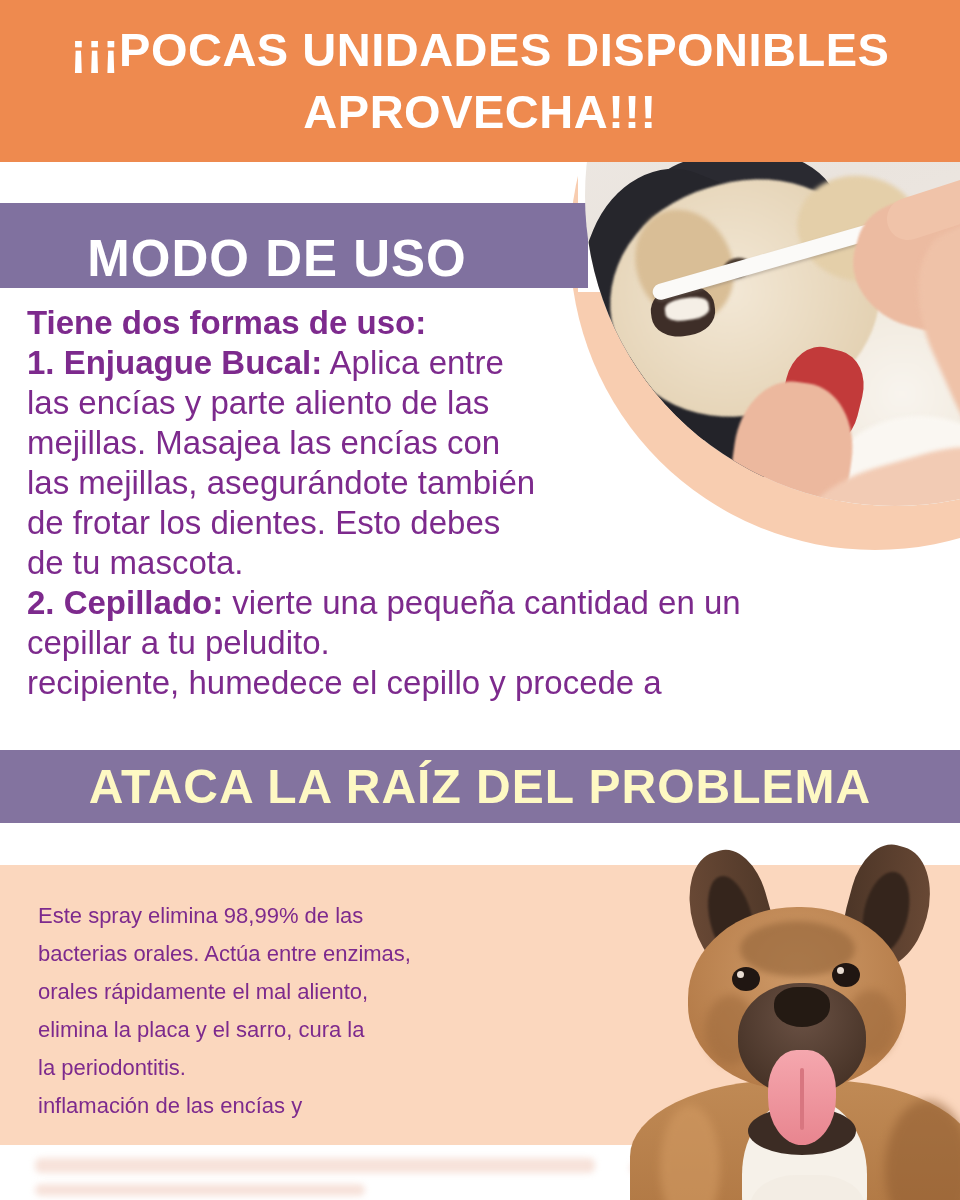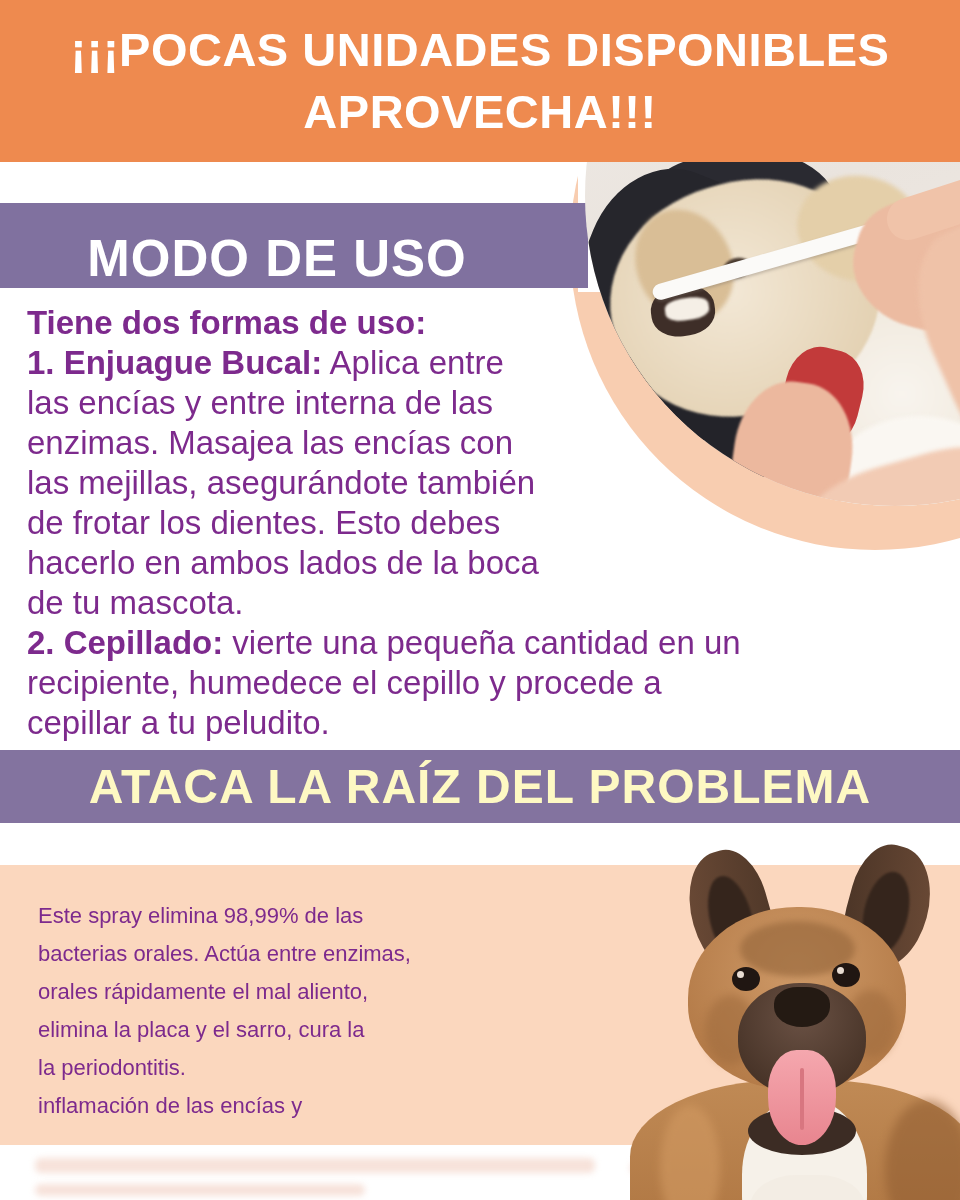--- a/index.html
+++ b/index.html
@@ -128,29 +128,28 @@
     <div class="shape ph-arm-r"></div>
   </div>
 
   <div class="modo-banner">
     <span>MODO DE USO</span>
   </div>
 
   <div class="usage-text">
     <div class="u-line"><b>Tiene dos formas de uso:</b><span></span></div>
     <div class="u-line"><b>1. Enjuague Bucal:</b><span> Aplica entre</span></div>
-    <div class="u-line"><b></b><span>las encías y entre interna de las</span></div>
-    <div class="u-line"><b></b><span>enzimas. Masajea las encías con</span></div>
+    <div class="u-line"><b></b><span>las encías y parte aliento de las</span></div>
+    <div class="u-line"><b></b><span>mejillas. Masajea las encías con</span></div>
     <div class="u-line"><b></b><span>las mejillas, asegurándote también</span></div>
     <div class="u-line"><b></b><span>de frotar los dientes. Esto debes</span></div>
-    <div class="u-line"><b></b><span>hacerlo en ambos lados de la boca</span></div>
     <div class="u-line"><b></b><span>de tu mascota.</span></div>
     <div class="u-line"><b>2. Cepillado:</b><span> vierte una pequeña cantidad en un</span></div>
+    <div class="u-line"><b></b><span>cepillar a tu peludito.</span></div>
     <div class="u-line"><b></b><span>recipiente, humedece el cepillo y procede a</span></div>
-    <div class="u-line"><b></b><span>cepillar a tu peludito.</span></div>
   </div>
 
   <div class="root-banner">
     <span>ATACA LA RAÍZ DEL PROBLEMA</span>
   </div>
 
   <div class="claims-panel"></div>
   <div class="claims-text">
     <div>Este spray elimina 98,99% de las</div>
     <div>bacterias orales. Actúa entre enzimas,</div>

